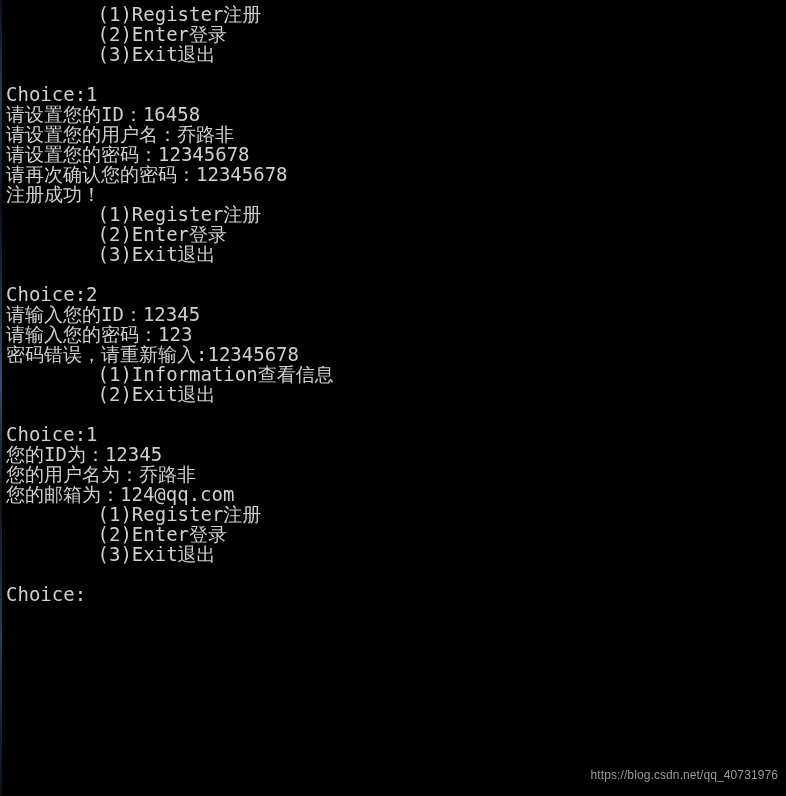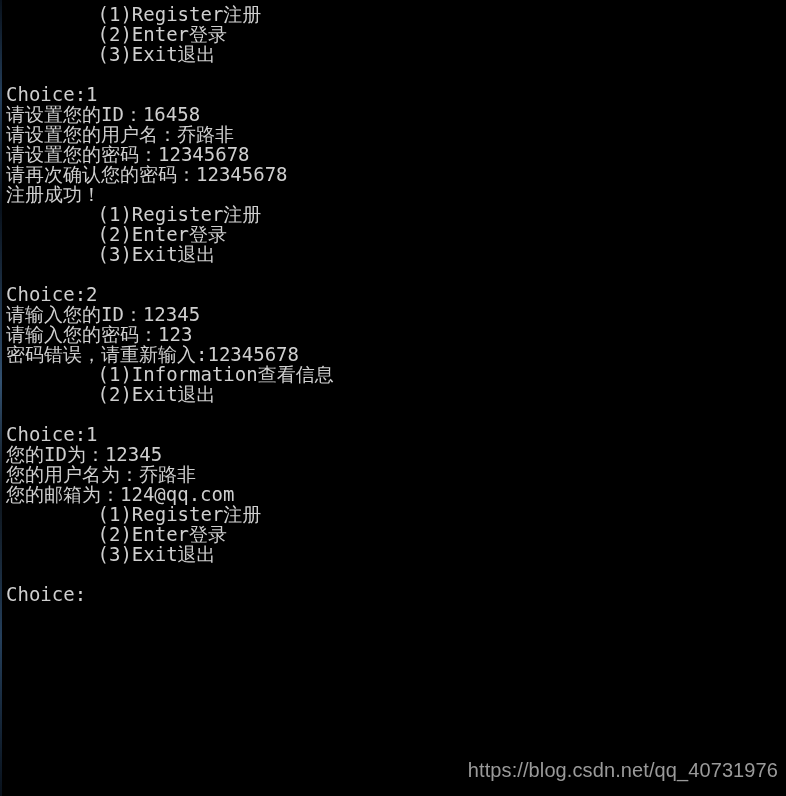--- a/index.html
+++ b/index.html
@@ -64,21 +64,21 @@
 
   .line.blank {
     color: transparent;
   }
 
   #watermark {
     position: absolute;
     right: 8px;
     bottom: 14px;
     font-family: "Liberation Sans", sans-serif;
-    font-size: 20px;
+    font-size: 12px;
     color: #9a9a9a;
     letter-spacing: 0.1px;
     white-space: pre;
     z-index: 4;
   }
 </style>
 </head>
 <body>
 
 <div id="console-window">

